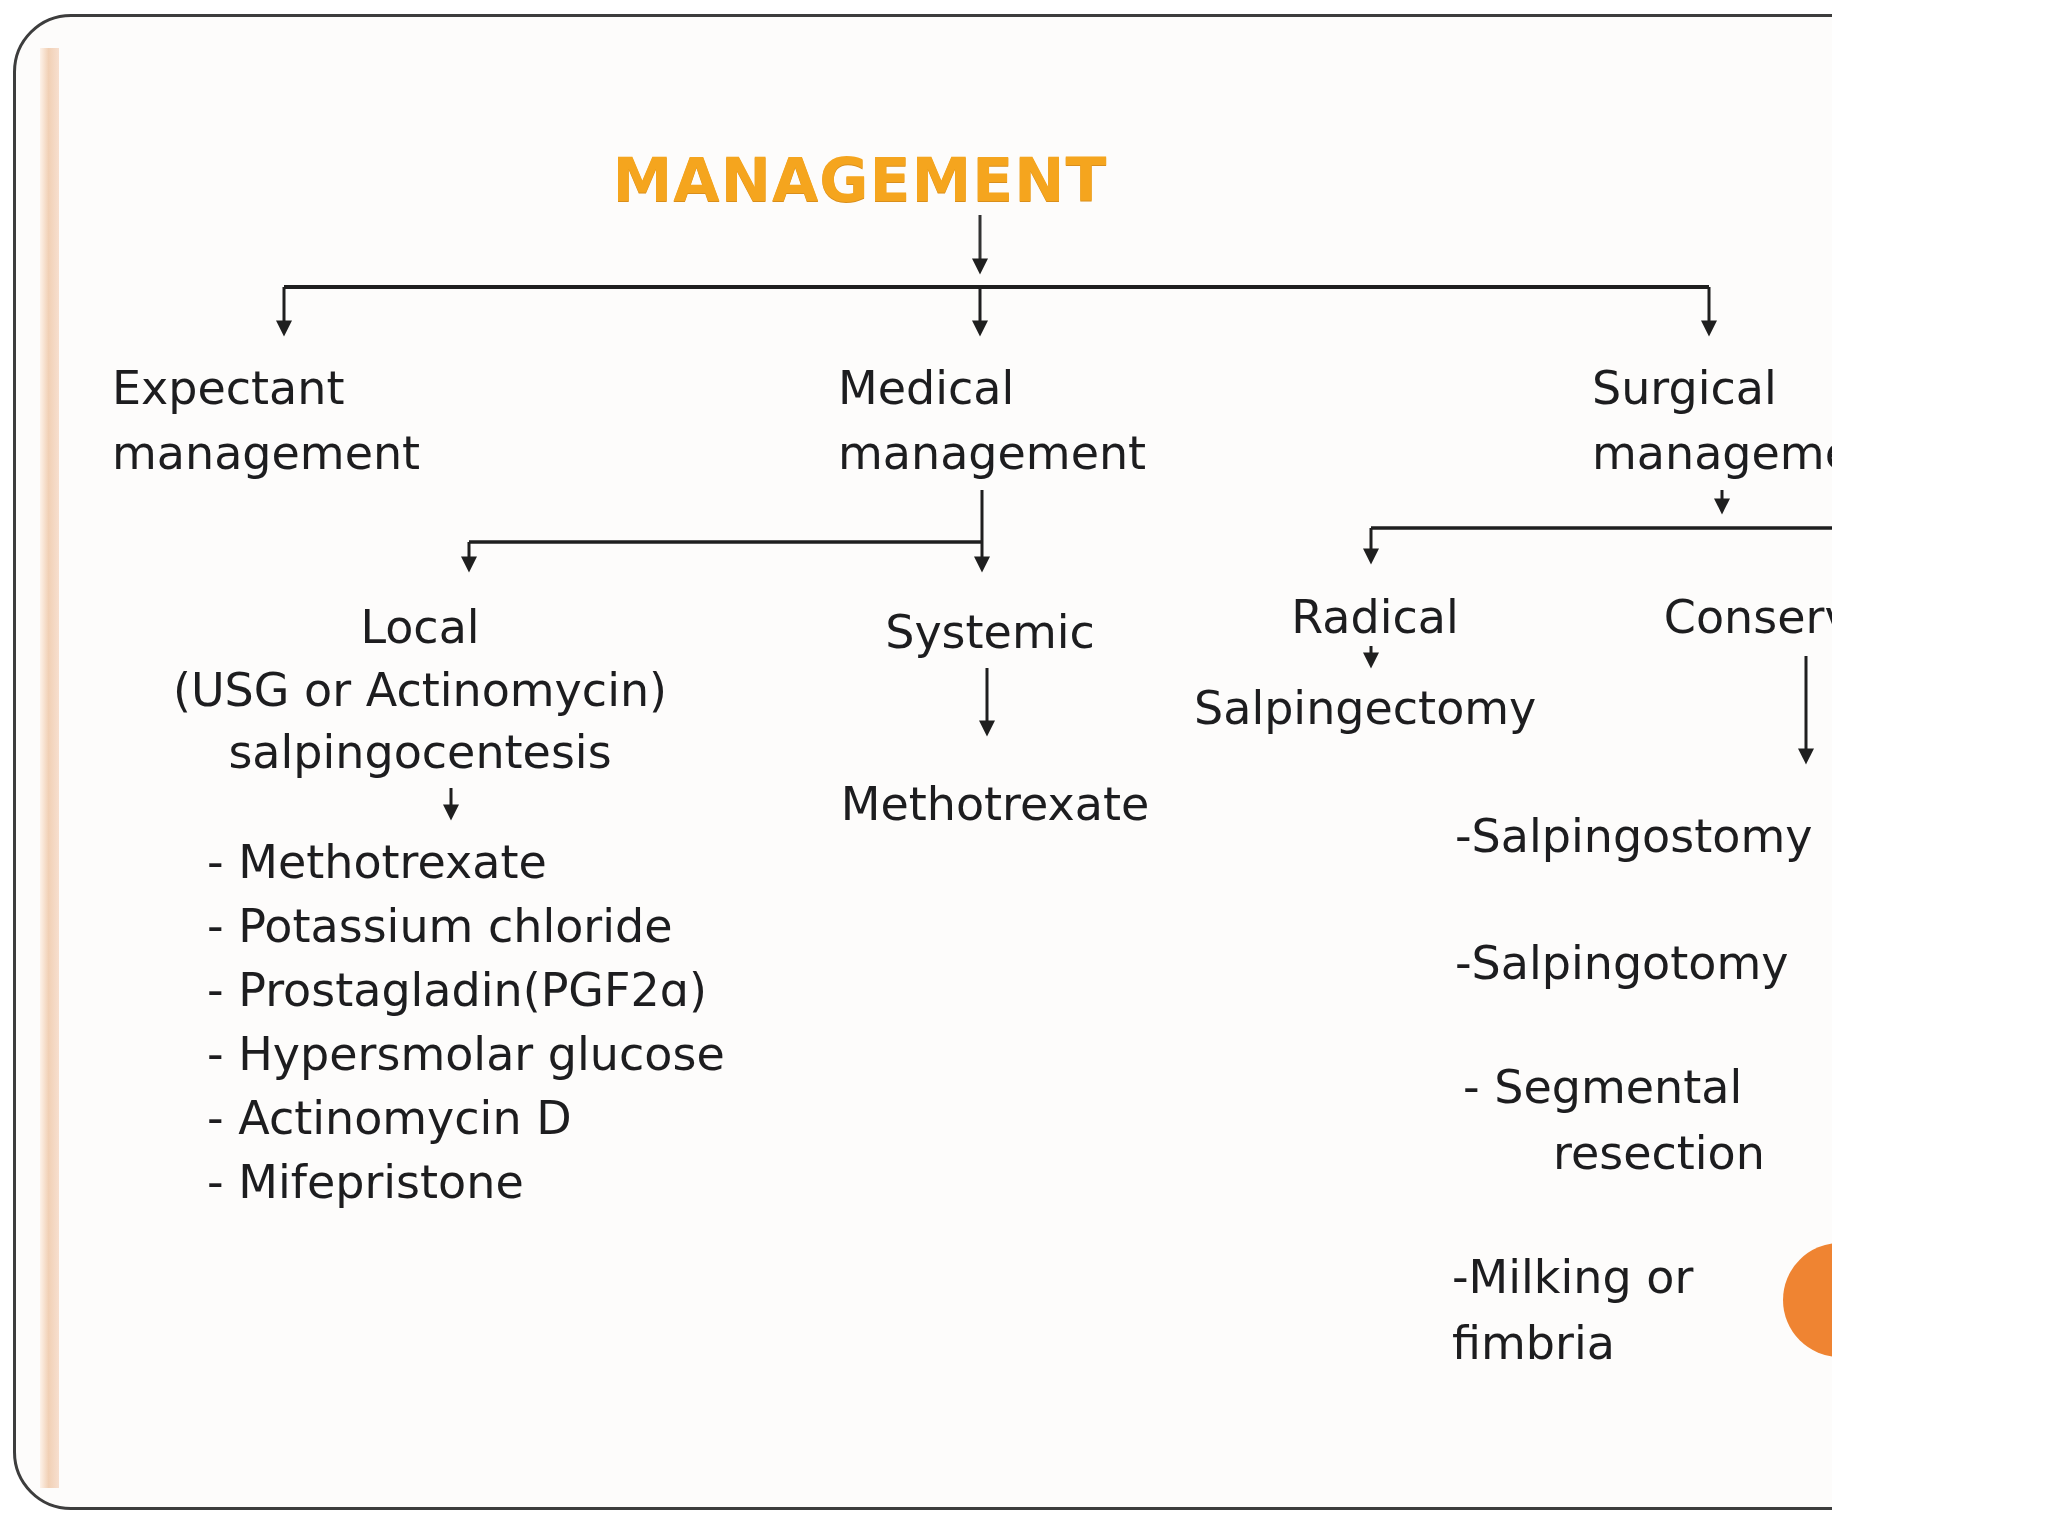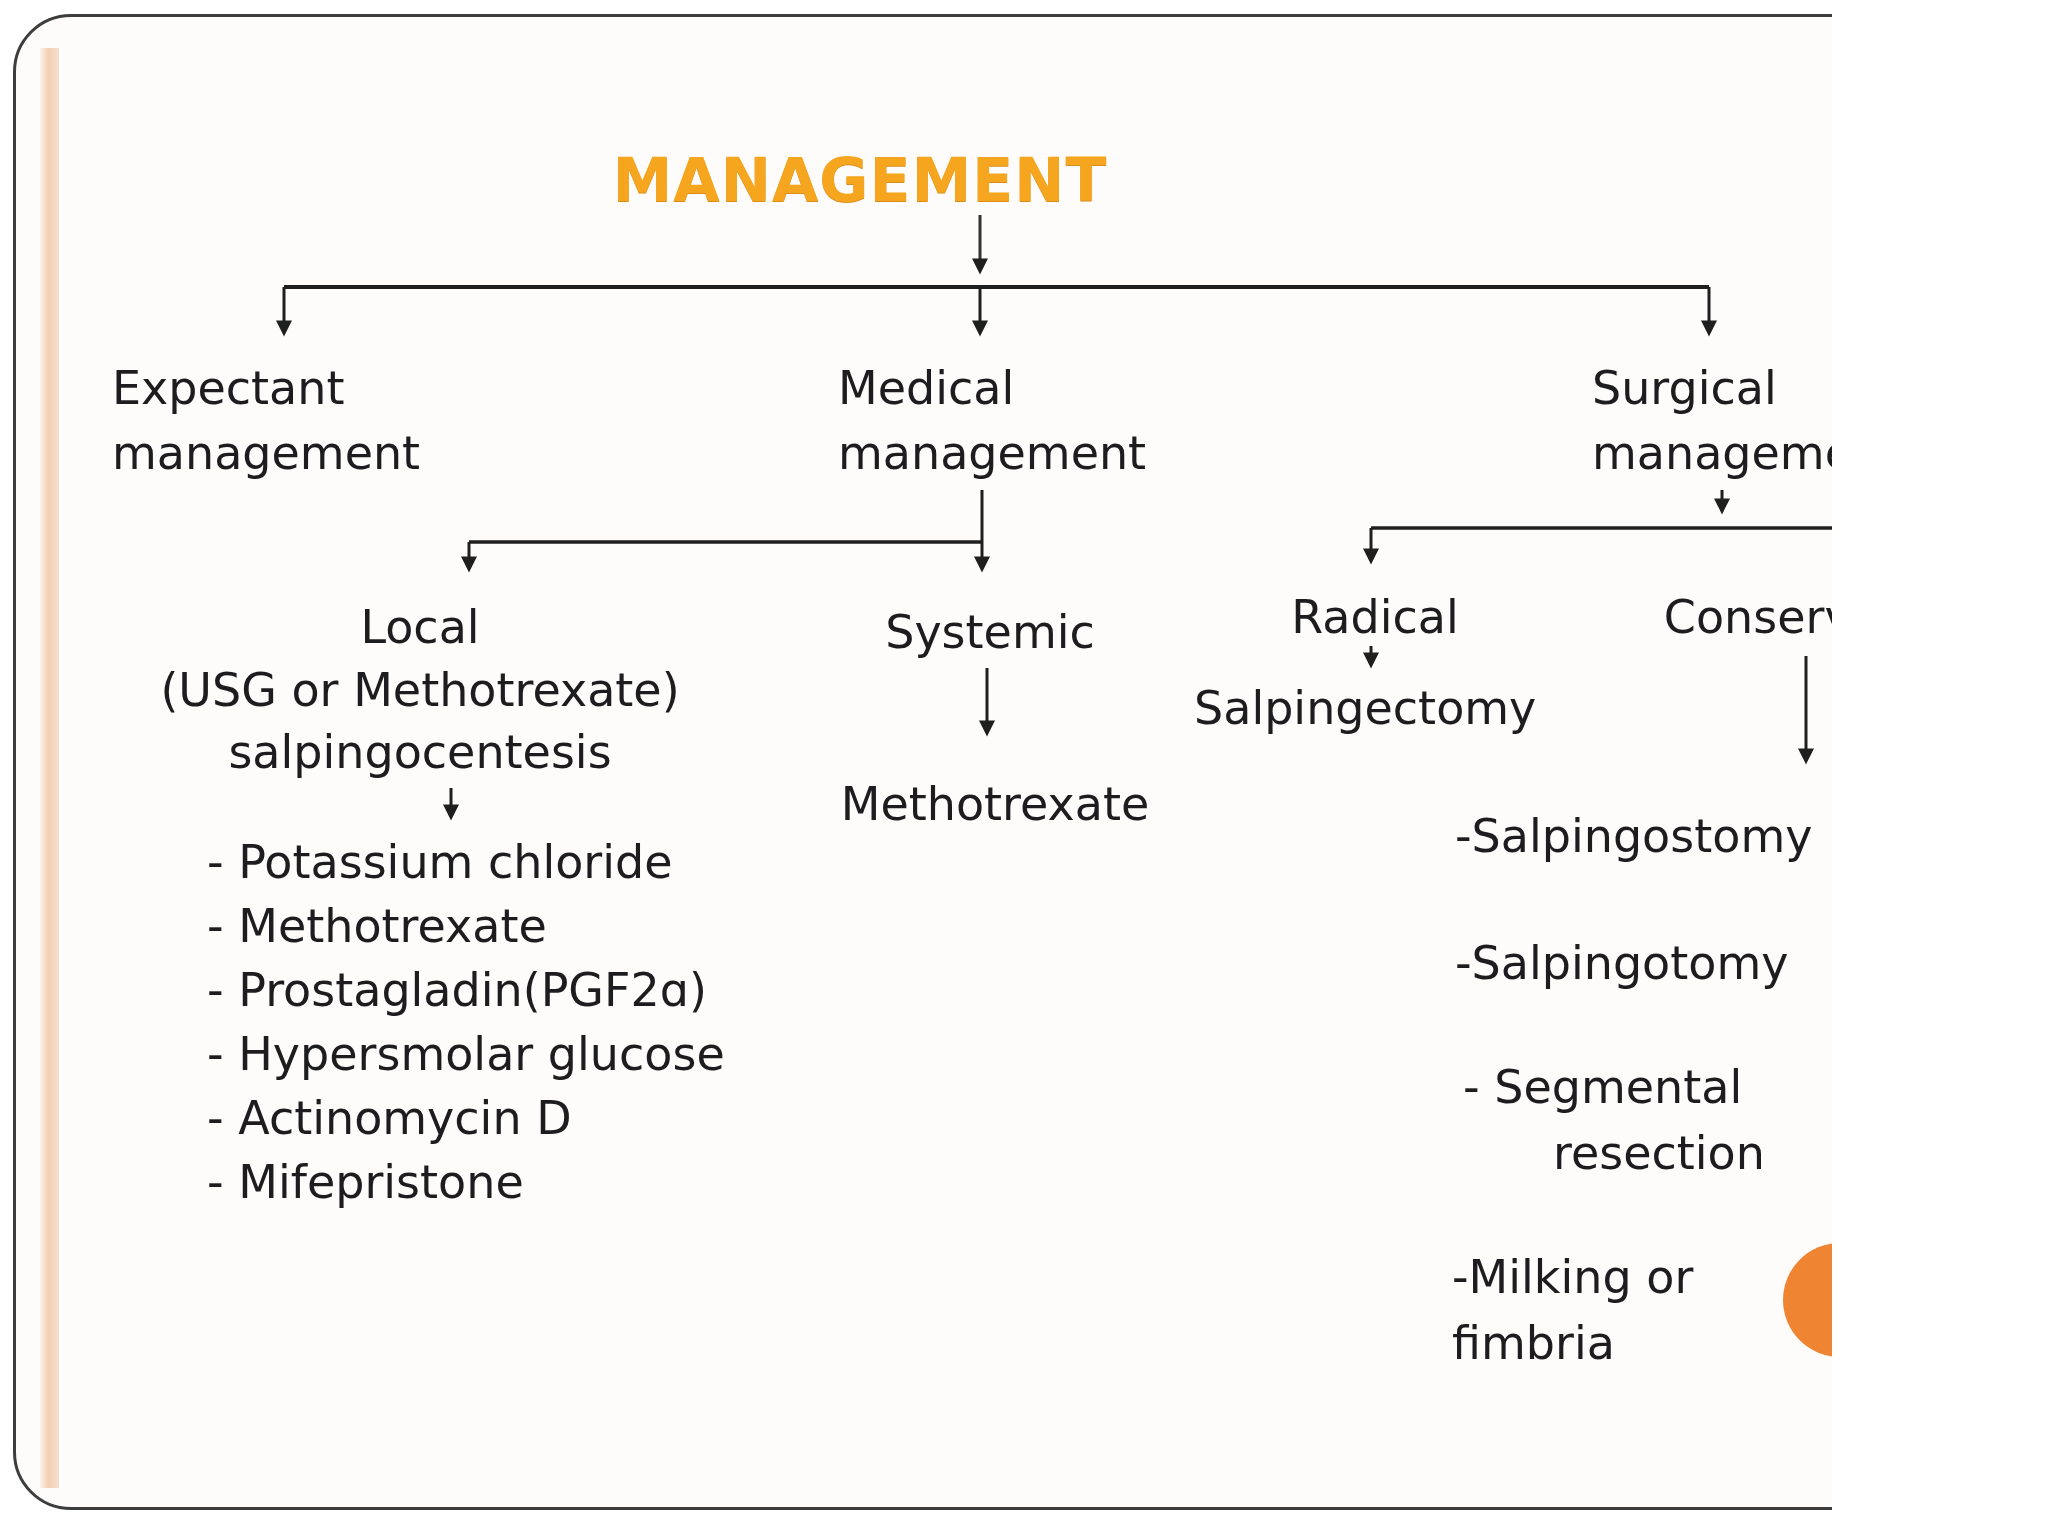--- a/index.html
+++ b/index.html
@@ -123,28 +123,28 @@
   <div class="title">MANAGEMENT</div>
 
   <div class="txt" style="left:112px; top:356px;">Expectant
 management</div>
   <div class="txt" style="left:838px; top:356px;">Medical
 management</div>
   <div class="txt" style="left:1592px; top:356px;">Surgical
 management</div>
 
   <div class="txt center" style="left:95px; top:596px; width:650px; line-height:1.36;">Local
-(USG or Methotrexate)
+(USG or Actinomycin)
 salpingocentesis</div>
   <div class="txt center" style="left:850px; top:600px; width:280px;">Systemic</div>
   <div class="txt center" style="left:800px; top:772px; width:390px;">Methotrexate</div>
 
   <div class="drug-list">
+    <div>- Methotrexate</div>
     <div>- Potassium chloride</div>
-    <div>- Methotrexate</div>
     <div>- Prostagladin(PGF2ɑ)</div>
     <div>- Hypersmolar glucose</div>
     <div>- Actinomycin D</div>
     <div>- Mifepristone</div>
   </div>
 
   <div class="txt center" style="left:1630px; top:585px; width:370px;">Conservative</div>
   <div class="txt center" style="left:1265px; top:585px; width:220px;">Radical</div>
   <div class="txt" style="left:1194px; top:676px;">Salpingectomy</div>
 

